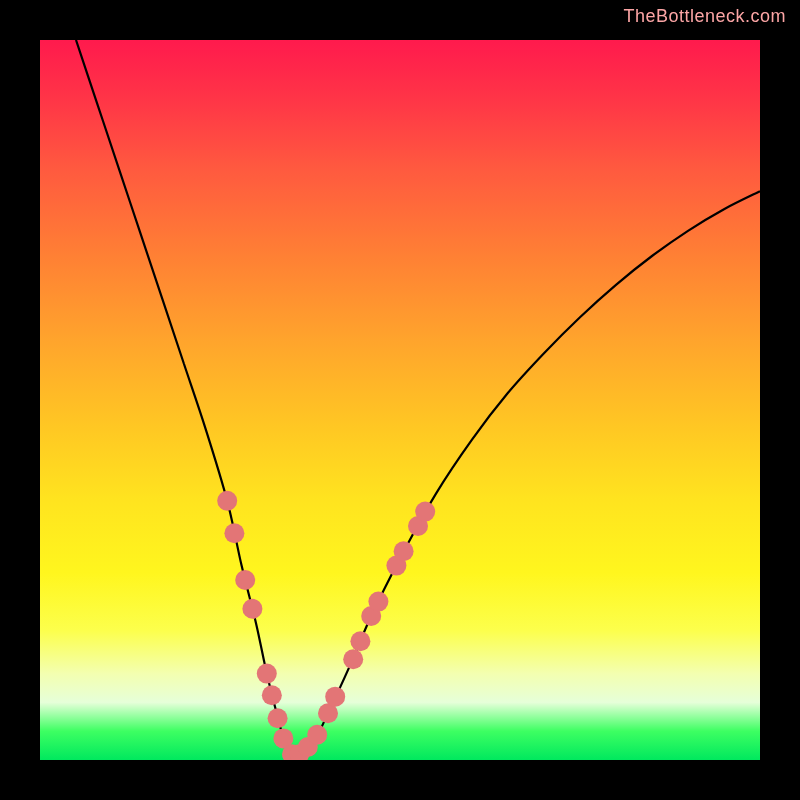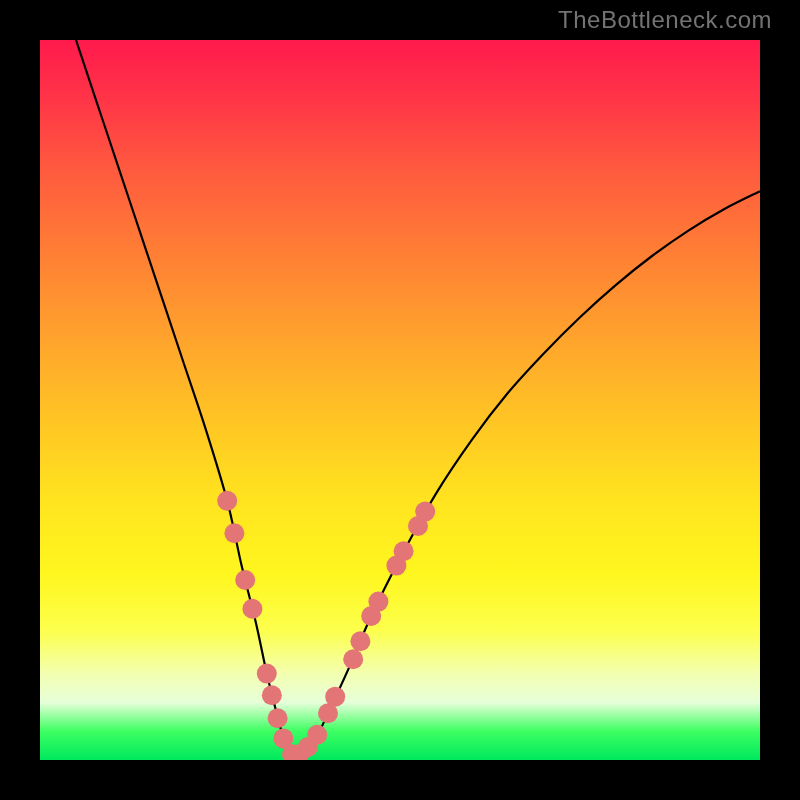--- a/index.html
+++ b/index.html
@@ -13,23 +13,23 @@
   }
   .frame {
     position: relative;
     width: 800px;
     height: 800px;
     background: #000;
   }
   .watermark {
     position: absolute;
     top: 6px;
-    right: 28px;
-    color: #737373;
-    font-size: 24px;
+    right: 14px;
+    color: #fca5a5;
+    font-size: 18px;
     font-weight: 500;
     letter-spacing: 0.5px;
     z-index: 50;
   }
   .plot-area {
     position: absolute;
     left: 40px;
     top: 40px;
     width: 720px;
     height: 720px;

